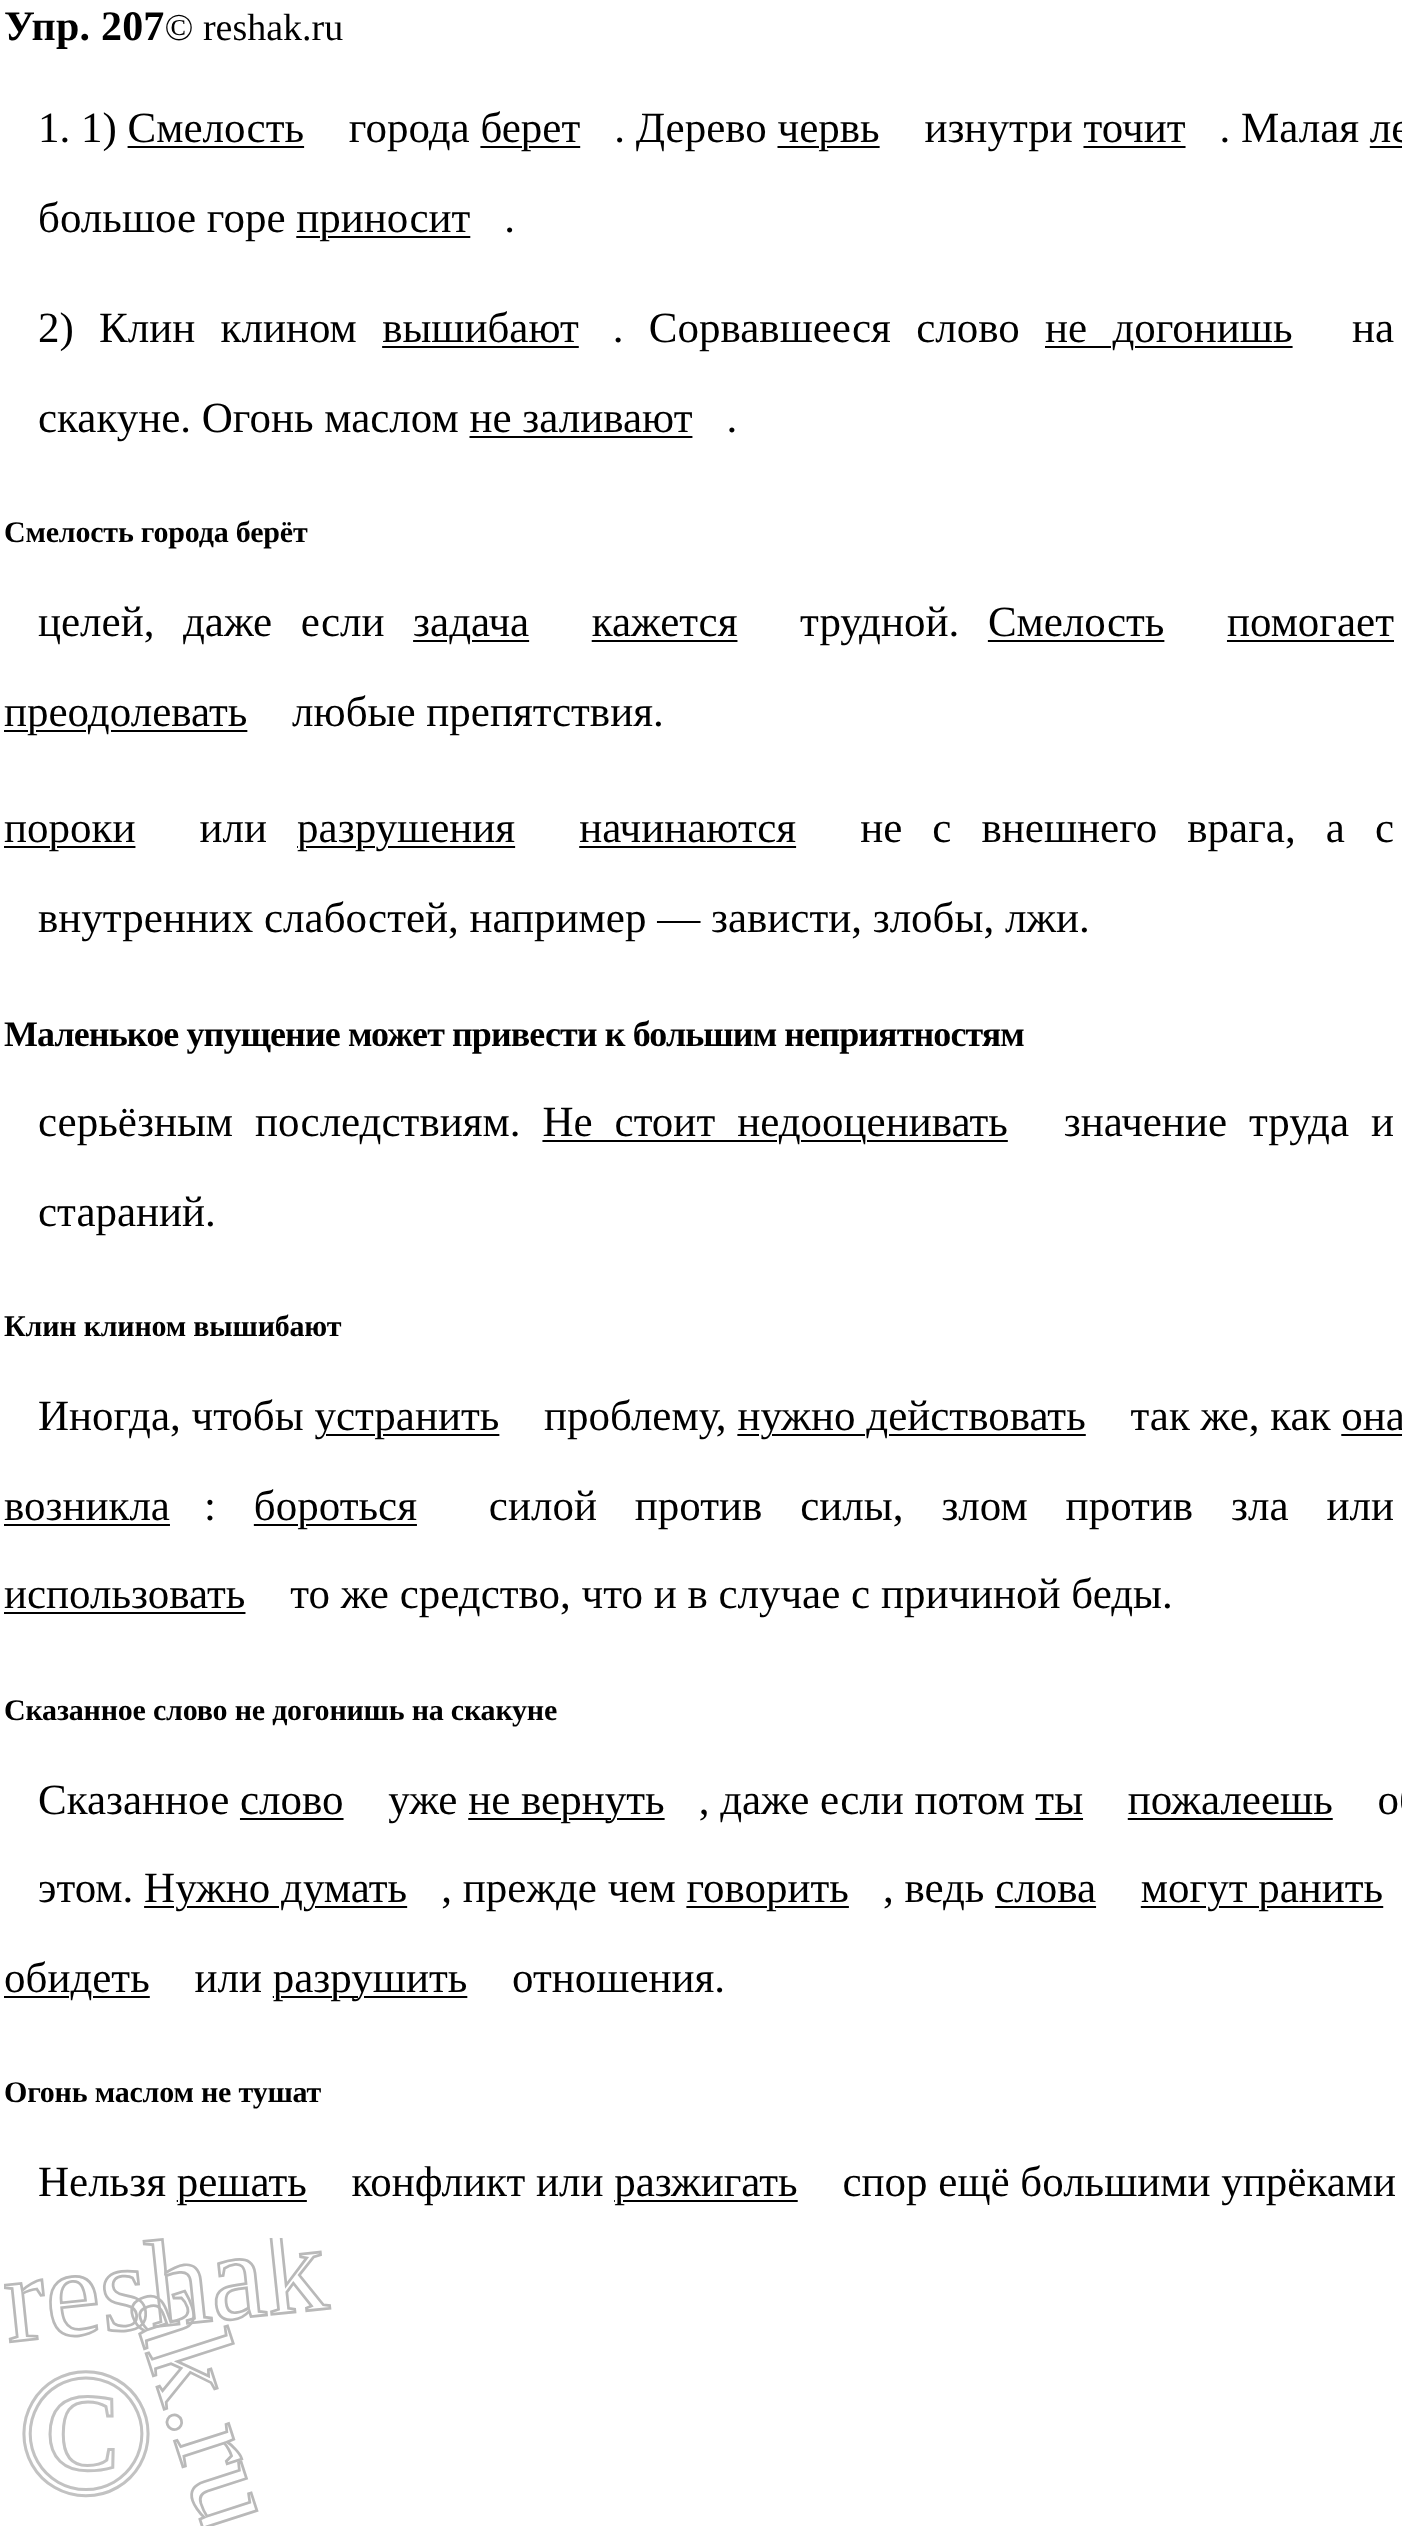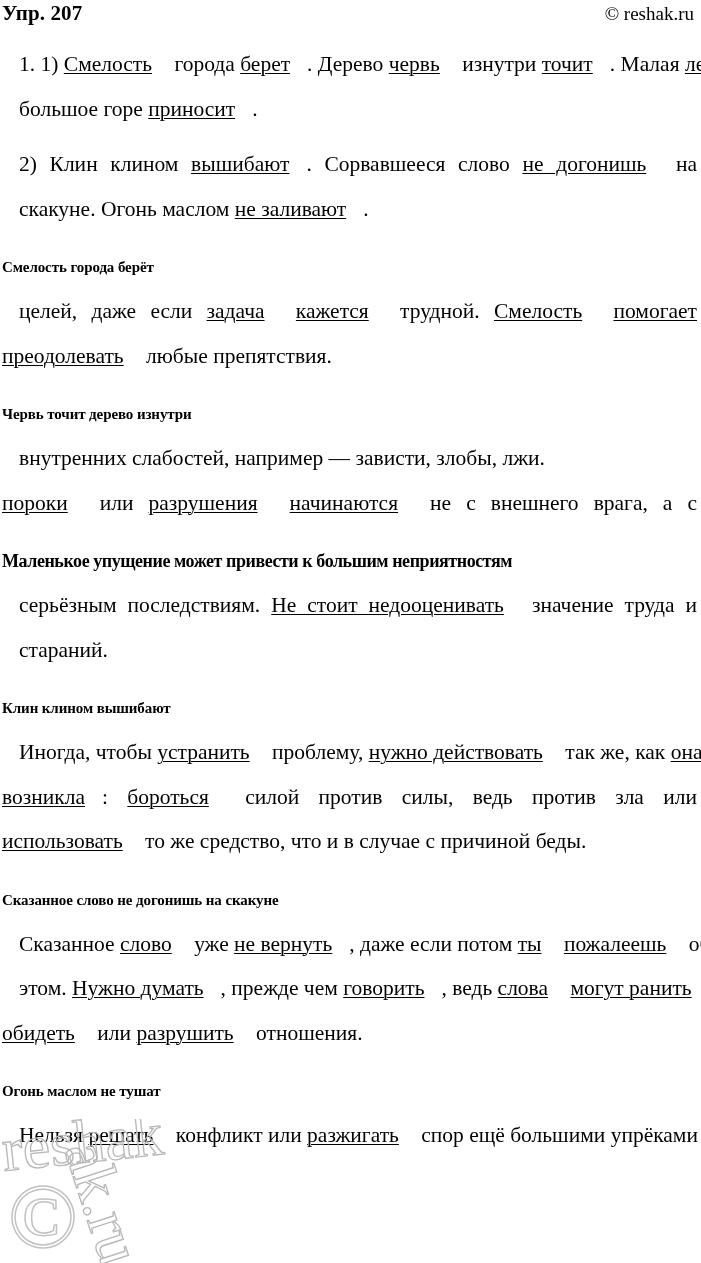--- a/index.html
+++ b/index.html
@@ -22,21 +22,21 @@
     width: 701px;
     height: 1263px;
     box-sizing: border-box;
     padding: 0 4px 0 2px;
   }
 
   
   .header {
     display: flex;
     align-items: baseline;
-    justify-content: space-between;
+    justify-content: flex-start;
     height: 30px;
     padding-top: 1px;
   }
   .header-title {
     font-size: 21px;
     font-weight: bold;
     letter-spacing: 0.1px;
     white-space: nowrap;
   }
   .header-copyright {
@@ -143,36 +143,35 @@
   </div>
 
   <div id="sections-root">
       <div class="gap-md"></div>
       <div class="heading">Смелость города берёт</div>
       <div class="para">
         <span class="ln"><span>целей, даже если </span><u class="mark">задача</u><span> </span><u class="mark">кажется</u><span> трудной. </span><u class="mark">Смелость</u><span> </span><u class="mark">помогает</u></span>
         <span class="ln free"><u class="mark">преодолевать</u><span> любые препятствия.</span></span>
       </div>
       <div class="gap-md"></div>
-      <div class="heading">Червь точит дерево изнутри</div>
       <div class="para">
+        <span class="ln"><u class="mark">пороки</u><span> или </span><u class="mark">разрушения</u><span> </span><u class="mark">начинаются</u><span> не с внешнего врага, а с</span></span>
         <span class="ln free"><span>внутренних слабостей, например — зависти, злобы, лжи.</span></span>
-        <span class="ln"><u class="mark">пороки</u><span> или </span><u class="mark">разрушения</u><span> </span><u class="mark">начинаются</u><span> не с внешнего врага, а с</span></span>
       </div>
       <div class="gap-md"></div>
       <div class="heading wide">Маленькое упущение может привести к большим неприятностям</div>
       <div class="para">
         <span class="ln"><span>серьёзным последствиям. </span><u class="mark">Не стоит недооценивать</u><span> значение труда и</span></span>
         <span class="ln free"><span>стараний.</span></span>
       </div>
       <div class="gap-md"></div>
       <div class="heading">Клин клином вышибают</div>
       <div class="para">
         <span class="ln"><span>Иногда, чтобы </span><u class="mark">устранить</u><span> проблему, </span><u class="mark">нужно действовать</u><span> так же, как </span><u class="mark">она</u></span>
-        <span class="ln"><u class="mark">возникла</u><span>: </span><u class="mark">бороться</u><span> силой против силы, ведь против зла или</span></span>
+        <span class="ln"><u class="mark">возникла</u><span>: </span><u class="mark">бороться</u><span> силой против силы, злом против зла или</span></span>
         <span class="ln free"><u class="mark">использовать</u><span> то же средство, что и в случае с причиной беды.</span></span>
       </div>
       <div class="gap-md"></div>
       <div class="heading">Сказанное слово не догонишь на скакуне</div>
       <div class="para">
         <span class="ln"><span>Сказанное </span><u class="mark">слово</u><span> уже </span><u class="mark">не вернуть</u><span>, даже если потом </span><u class="mark">ты</u><span> </span><u class="mark">пожалеешь</u><span> об</span></span>
         <span class="ln"><span>этом. </span><u class="mark">Нужно думать</u><span>, прежде чем </span><u class="mark">говорить</u><span>, ведь </span><u class="mark">слова</u><span> </span><u class="mark">могут ранить</u><span>,</span></span>
         <span class="ln free"><u class="mark">обидеть</u><span> или </span><u class="mark">разрушить</u><span> отношения.</span></span>
       </div>
       <div class="gap-md"></div>

